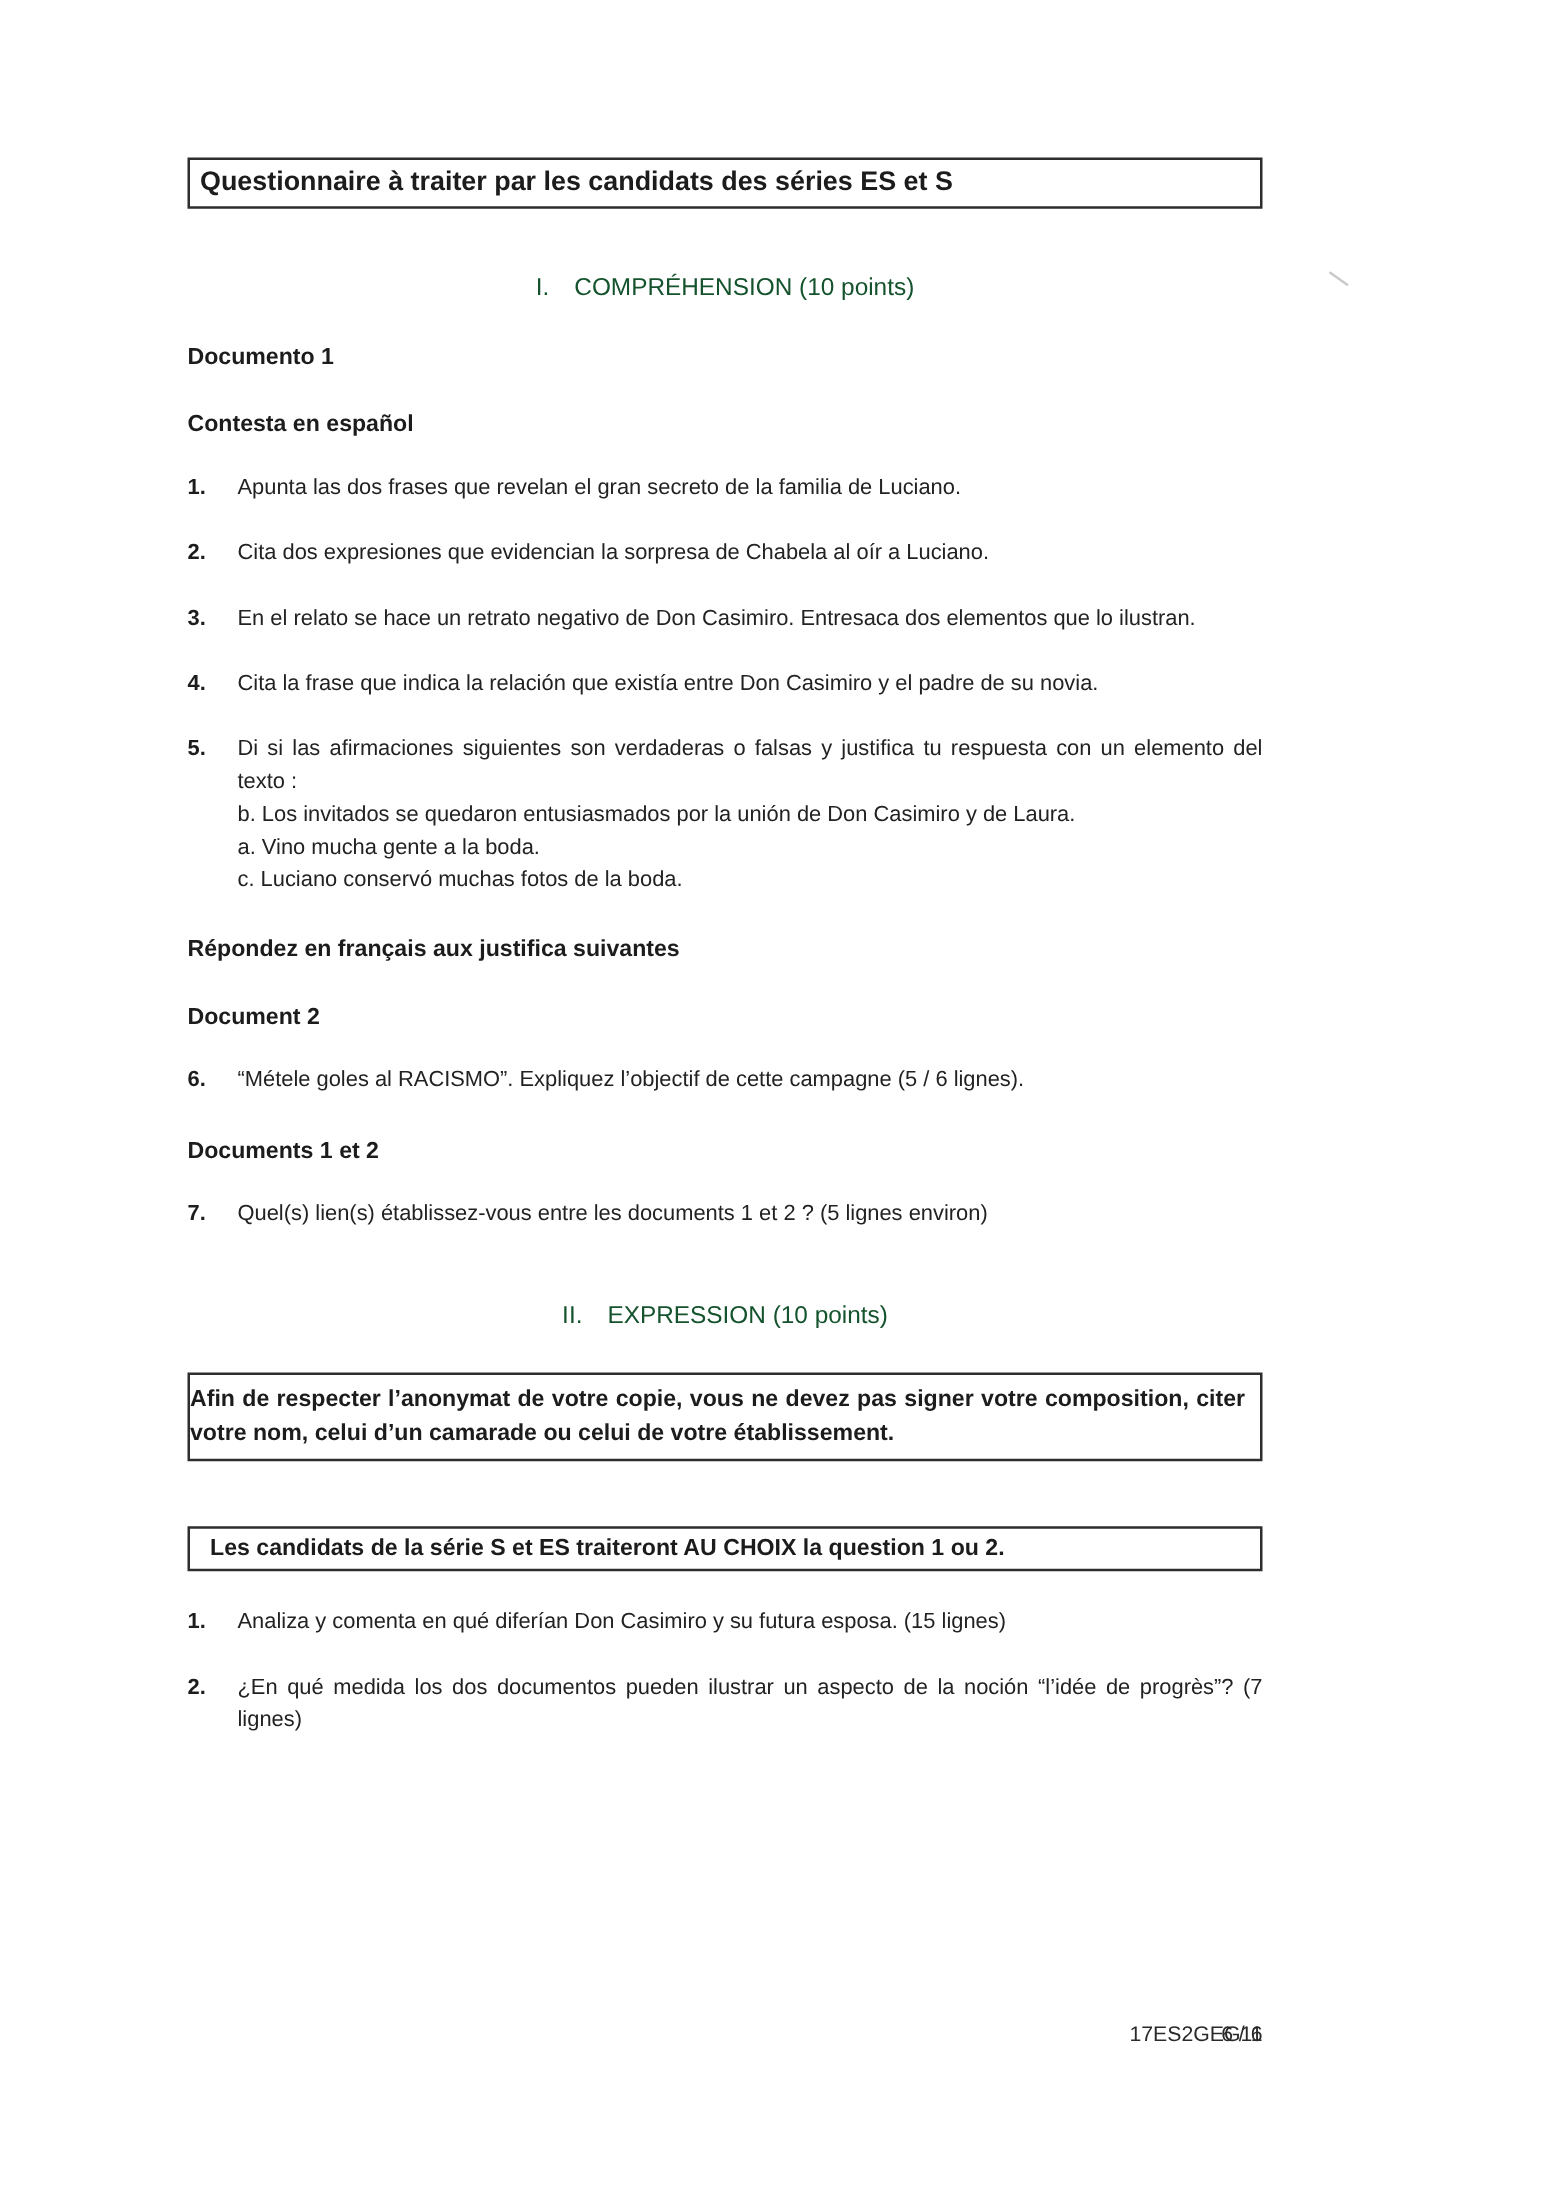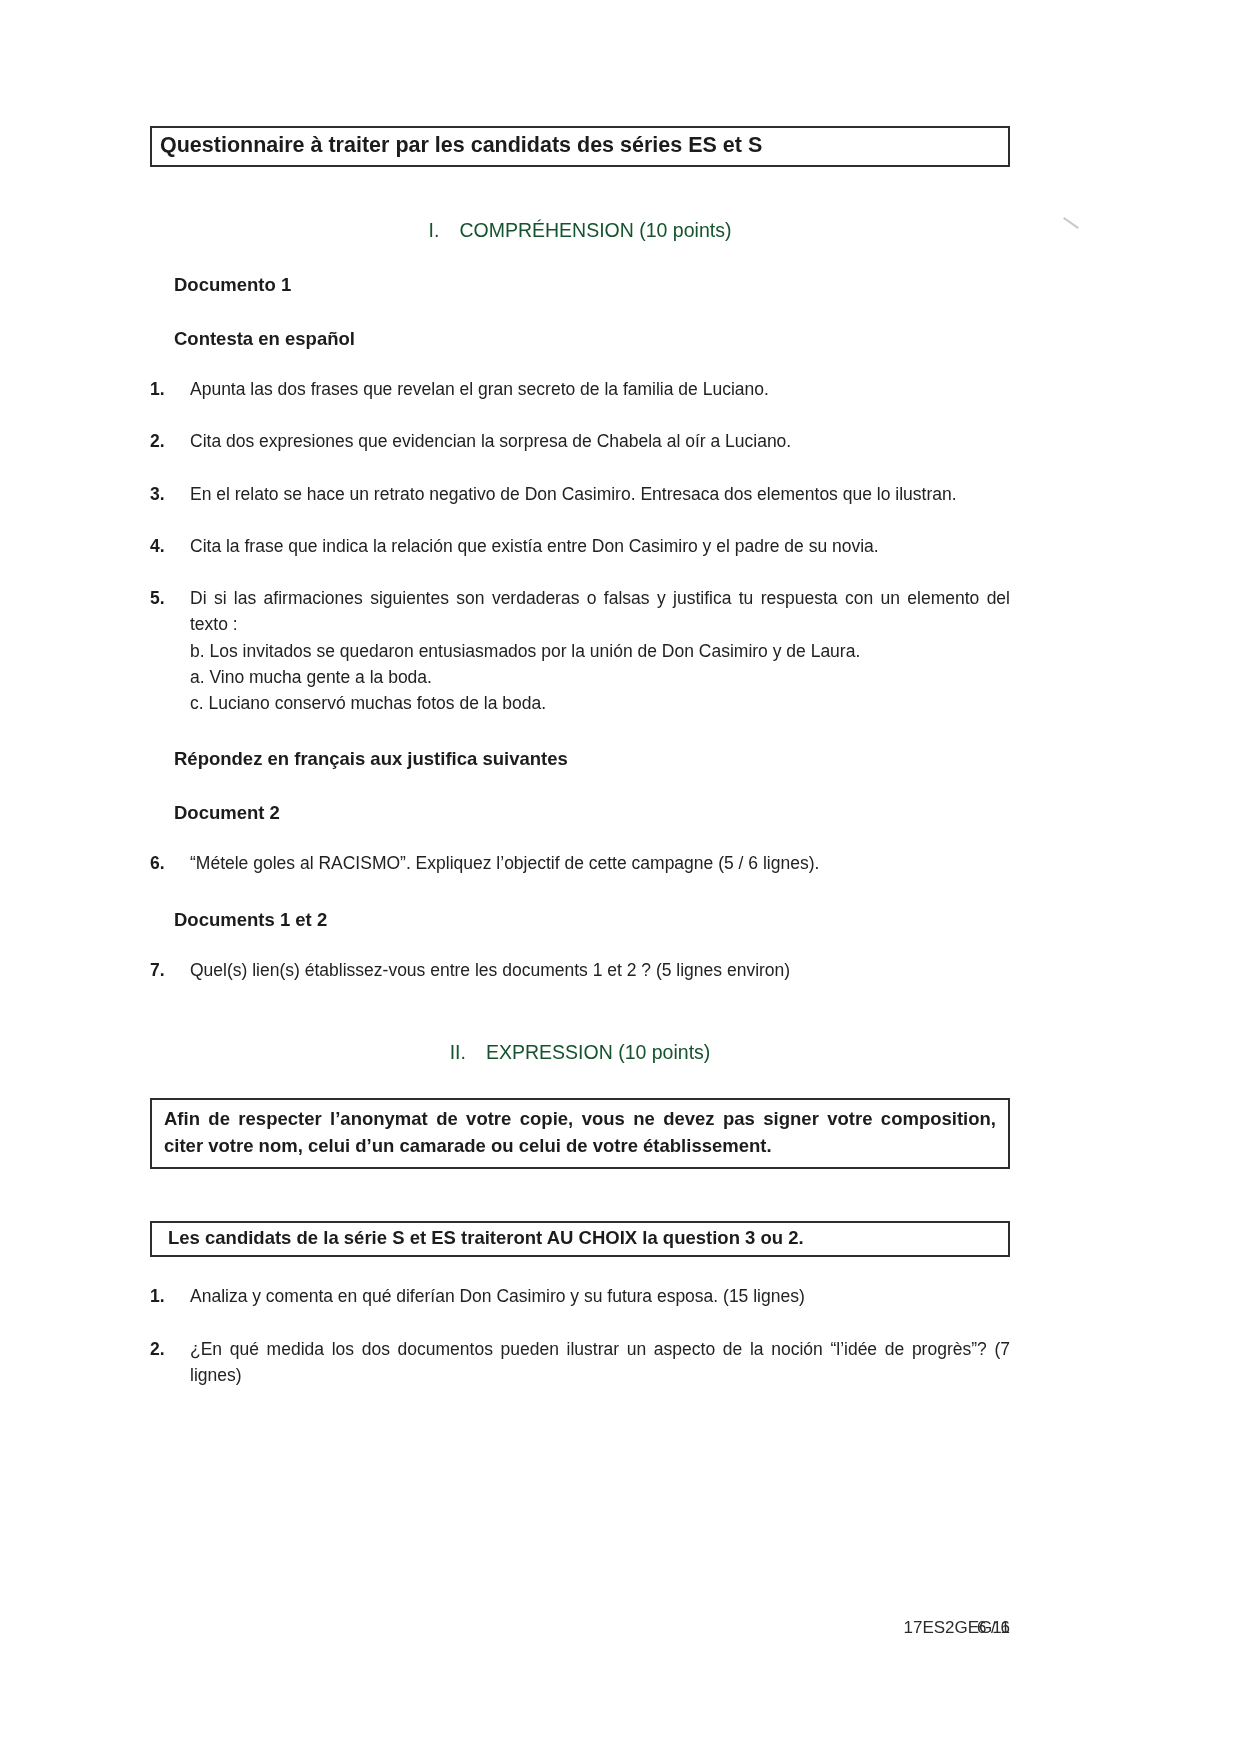--- a/index.html
+++ b/index.html
@@ -43,21 +43,20 @@
     margin-right: 20px;
   }
   .section-heading.expression {
     margin-top: 58px;
   }
   .doc-label {
     font-weight: bold;
     font-size: 18.5px;
     color: #1c1c1c;
     margin-top: 32px;
-    margin-left: 24px;
   }
   .q {
     display: flex;
     margin-top: 26px;
     font-size: 17.5px;
     line-height: 1.5;
   }
   .qnum {
     flex: 0 0 40px;
     font-weight: bold;
@@ -68,21 +67,21 @@
   }
   .qtext {
     text-align: justify;
   }
   .sub-item {
     text-align: left;
   }
   .notice-box {
     border: 2px solid #2e2e2e;
     margin-top: 34px;
-    padding: 6px 12px 8px 12px;
+    padding: 6px 12px 8px 0;
     font-weight: bold;
     font-size: 18.5px;
     line-height: 1.45;
     color: #1c1c1c;
     text-align: justify;
   }
   .choice-box {
     border: 2px solid #2e2e2e;
     margin-top: 52px;
     padding: 4px 12px 6px 16px;
@@ -198,21 +197,21 @@
 
   <div class="section-heading expression">
     <span class="sec-num">II.</span><span>EXPRESSION (10 points)</span>
   </div>
 
   <div class="notice-box">
     <span>Afin de respecter l’anonymat de votre copie, vous ne devez pas signer votre composition, citer votre nom, celui d’un camarade ou celui de votre établissement.</span>
   </div>
 
   <div class="choice-box">
-    <span>Les candidats de la série S et ES traiteront AU CHOIX la question 3 ou 2.</span>
+    <span>Les candidats de la série S et ES traiteront AU CHOIX la question 1 ou 2.</span>
   </div>
 
   <div class="q">
     <span class="qnum">1.</span>
     <div class="qbody">
         <div class="qtext">Analiza y comenta en qué diferían Don Casimiro y su futura esposa. (15 lignes)</div>
       </div>
   </div>
 
   <div class="q">

